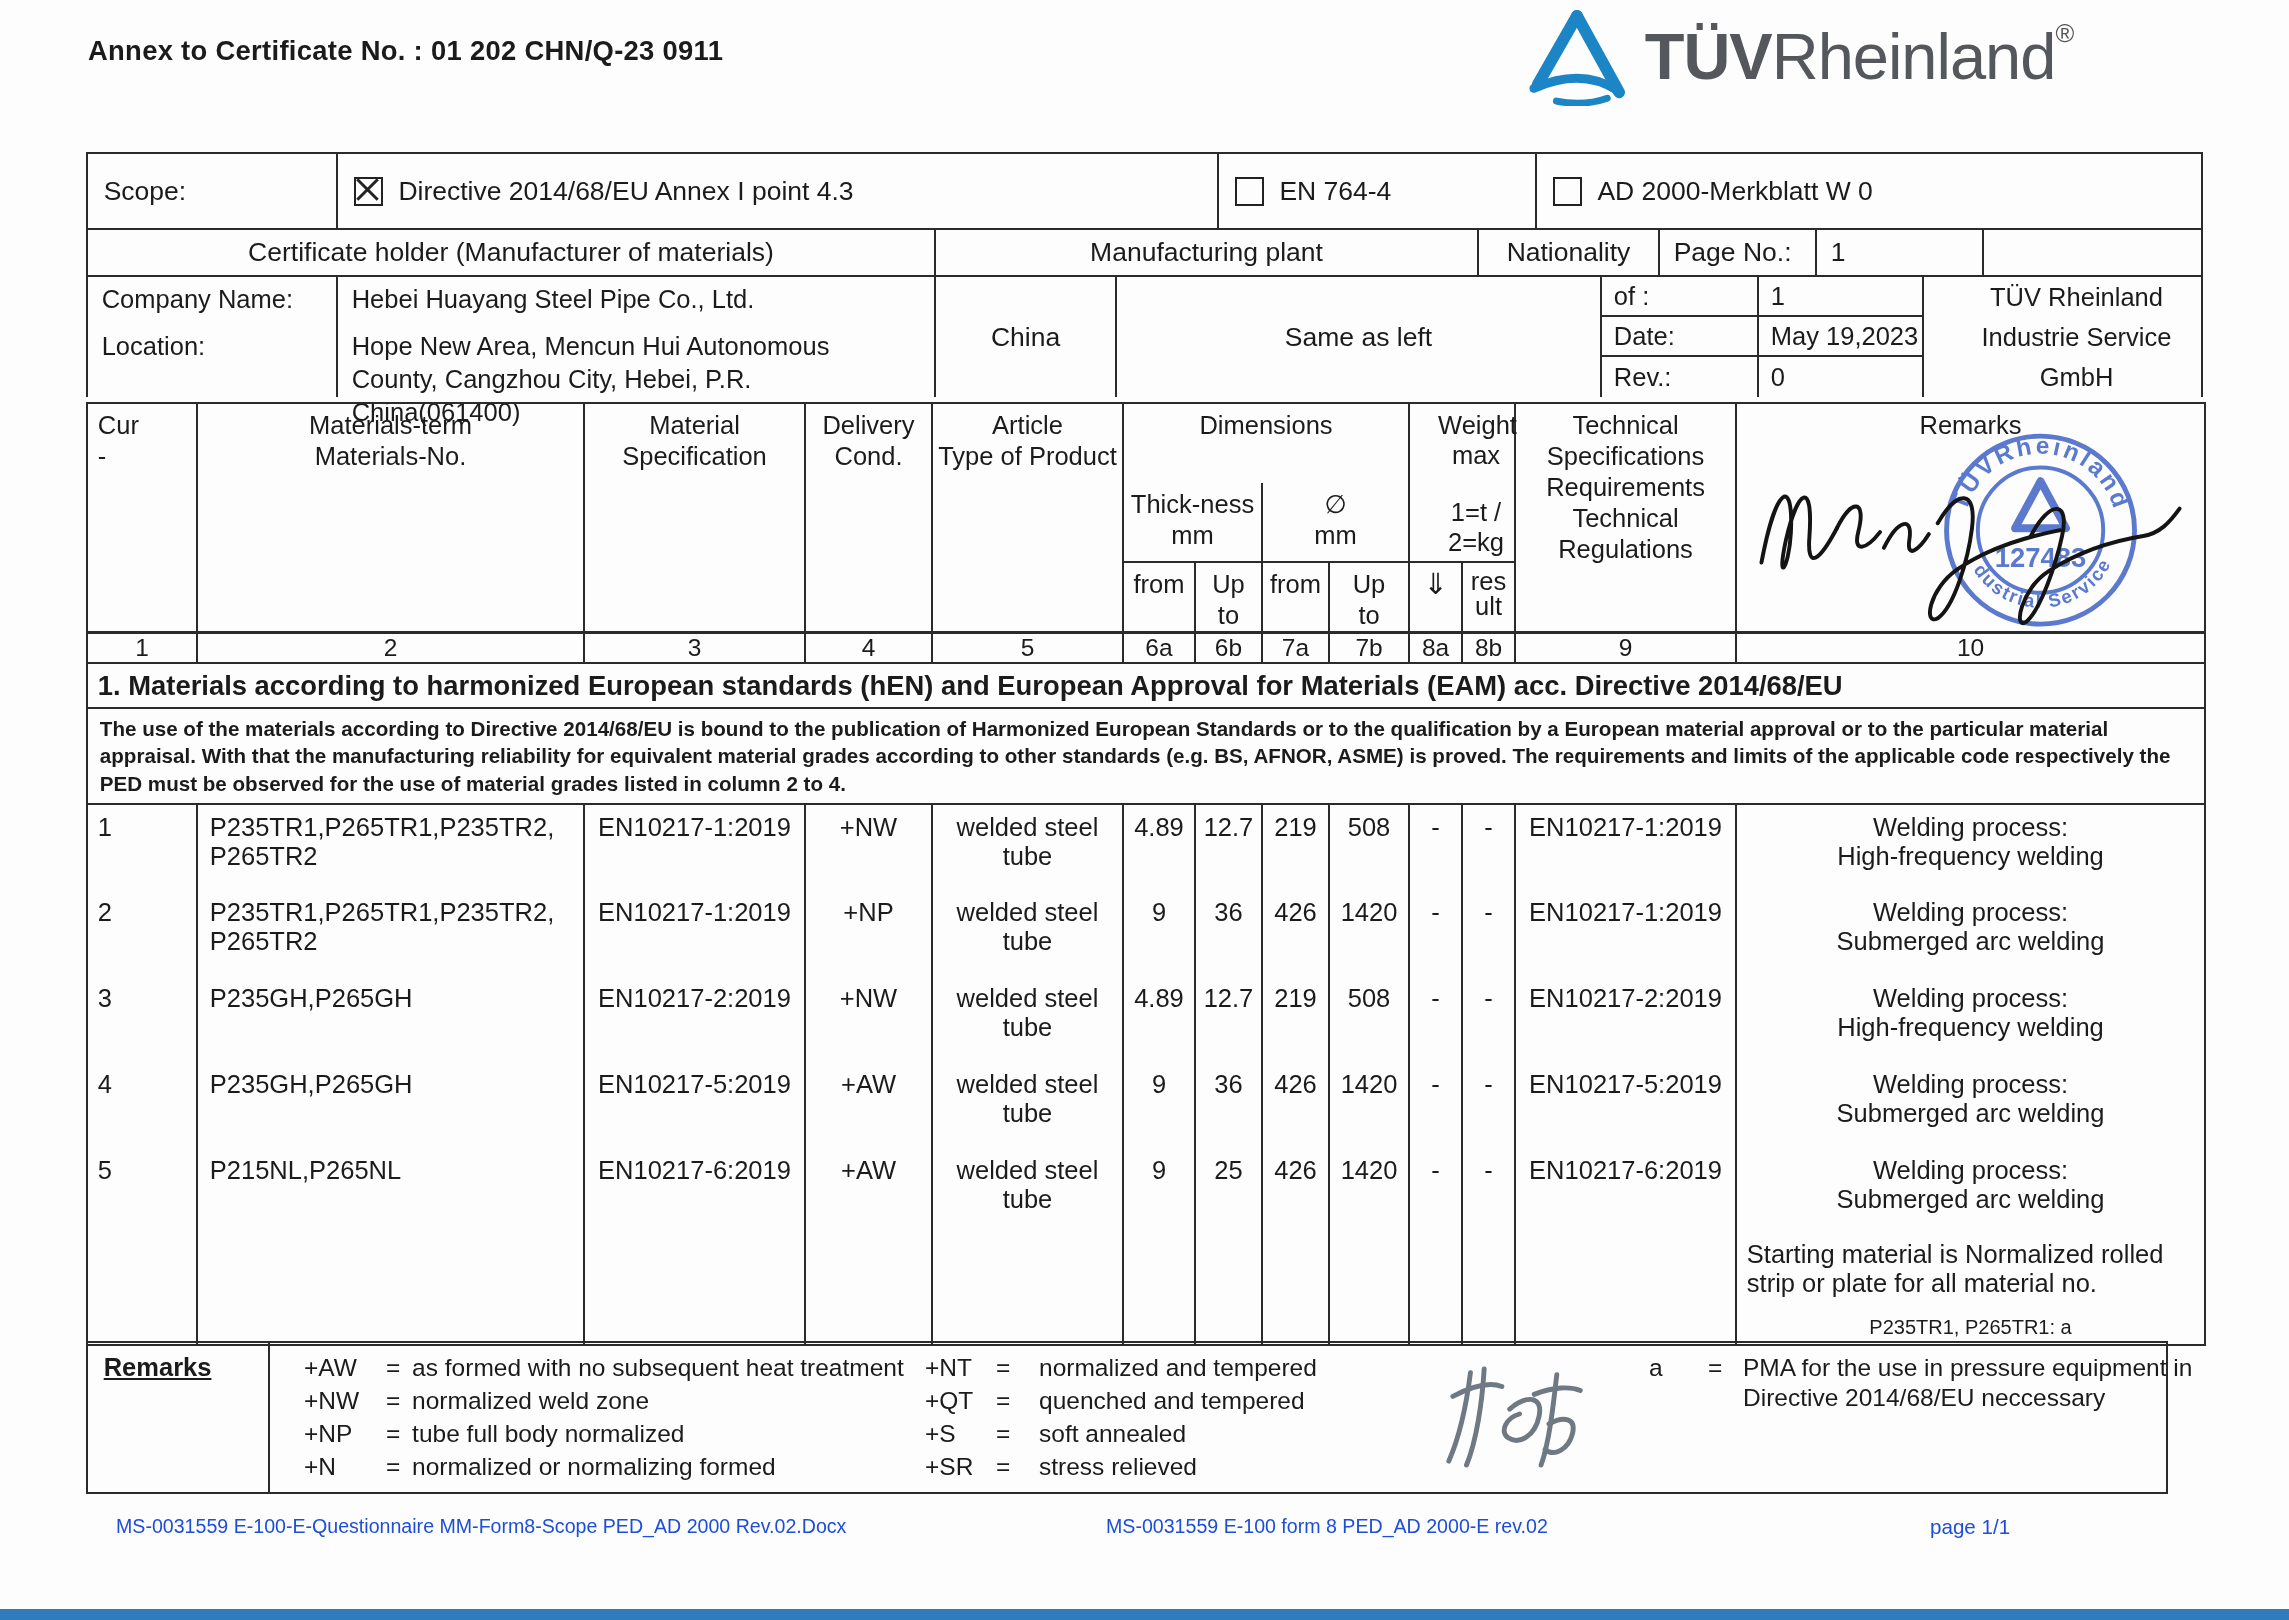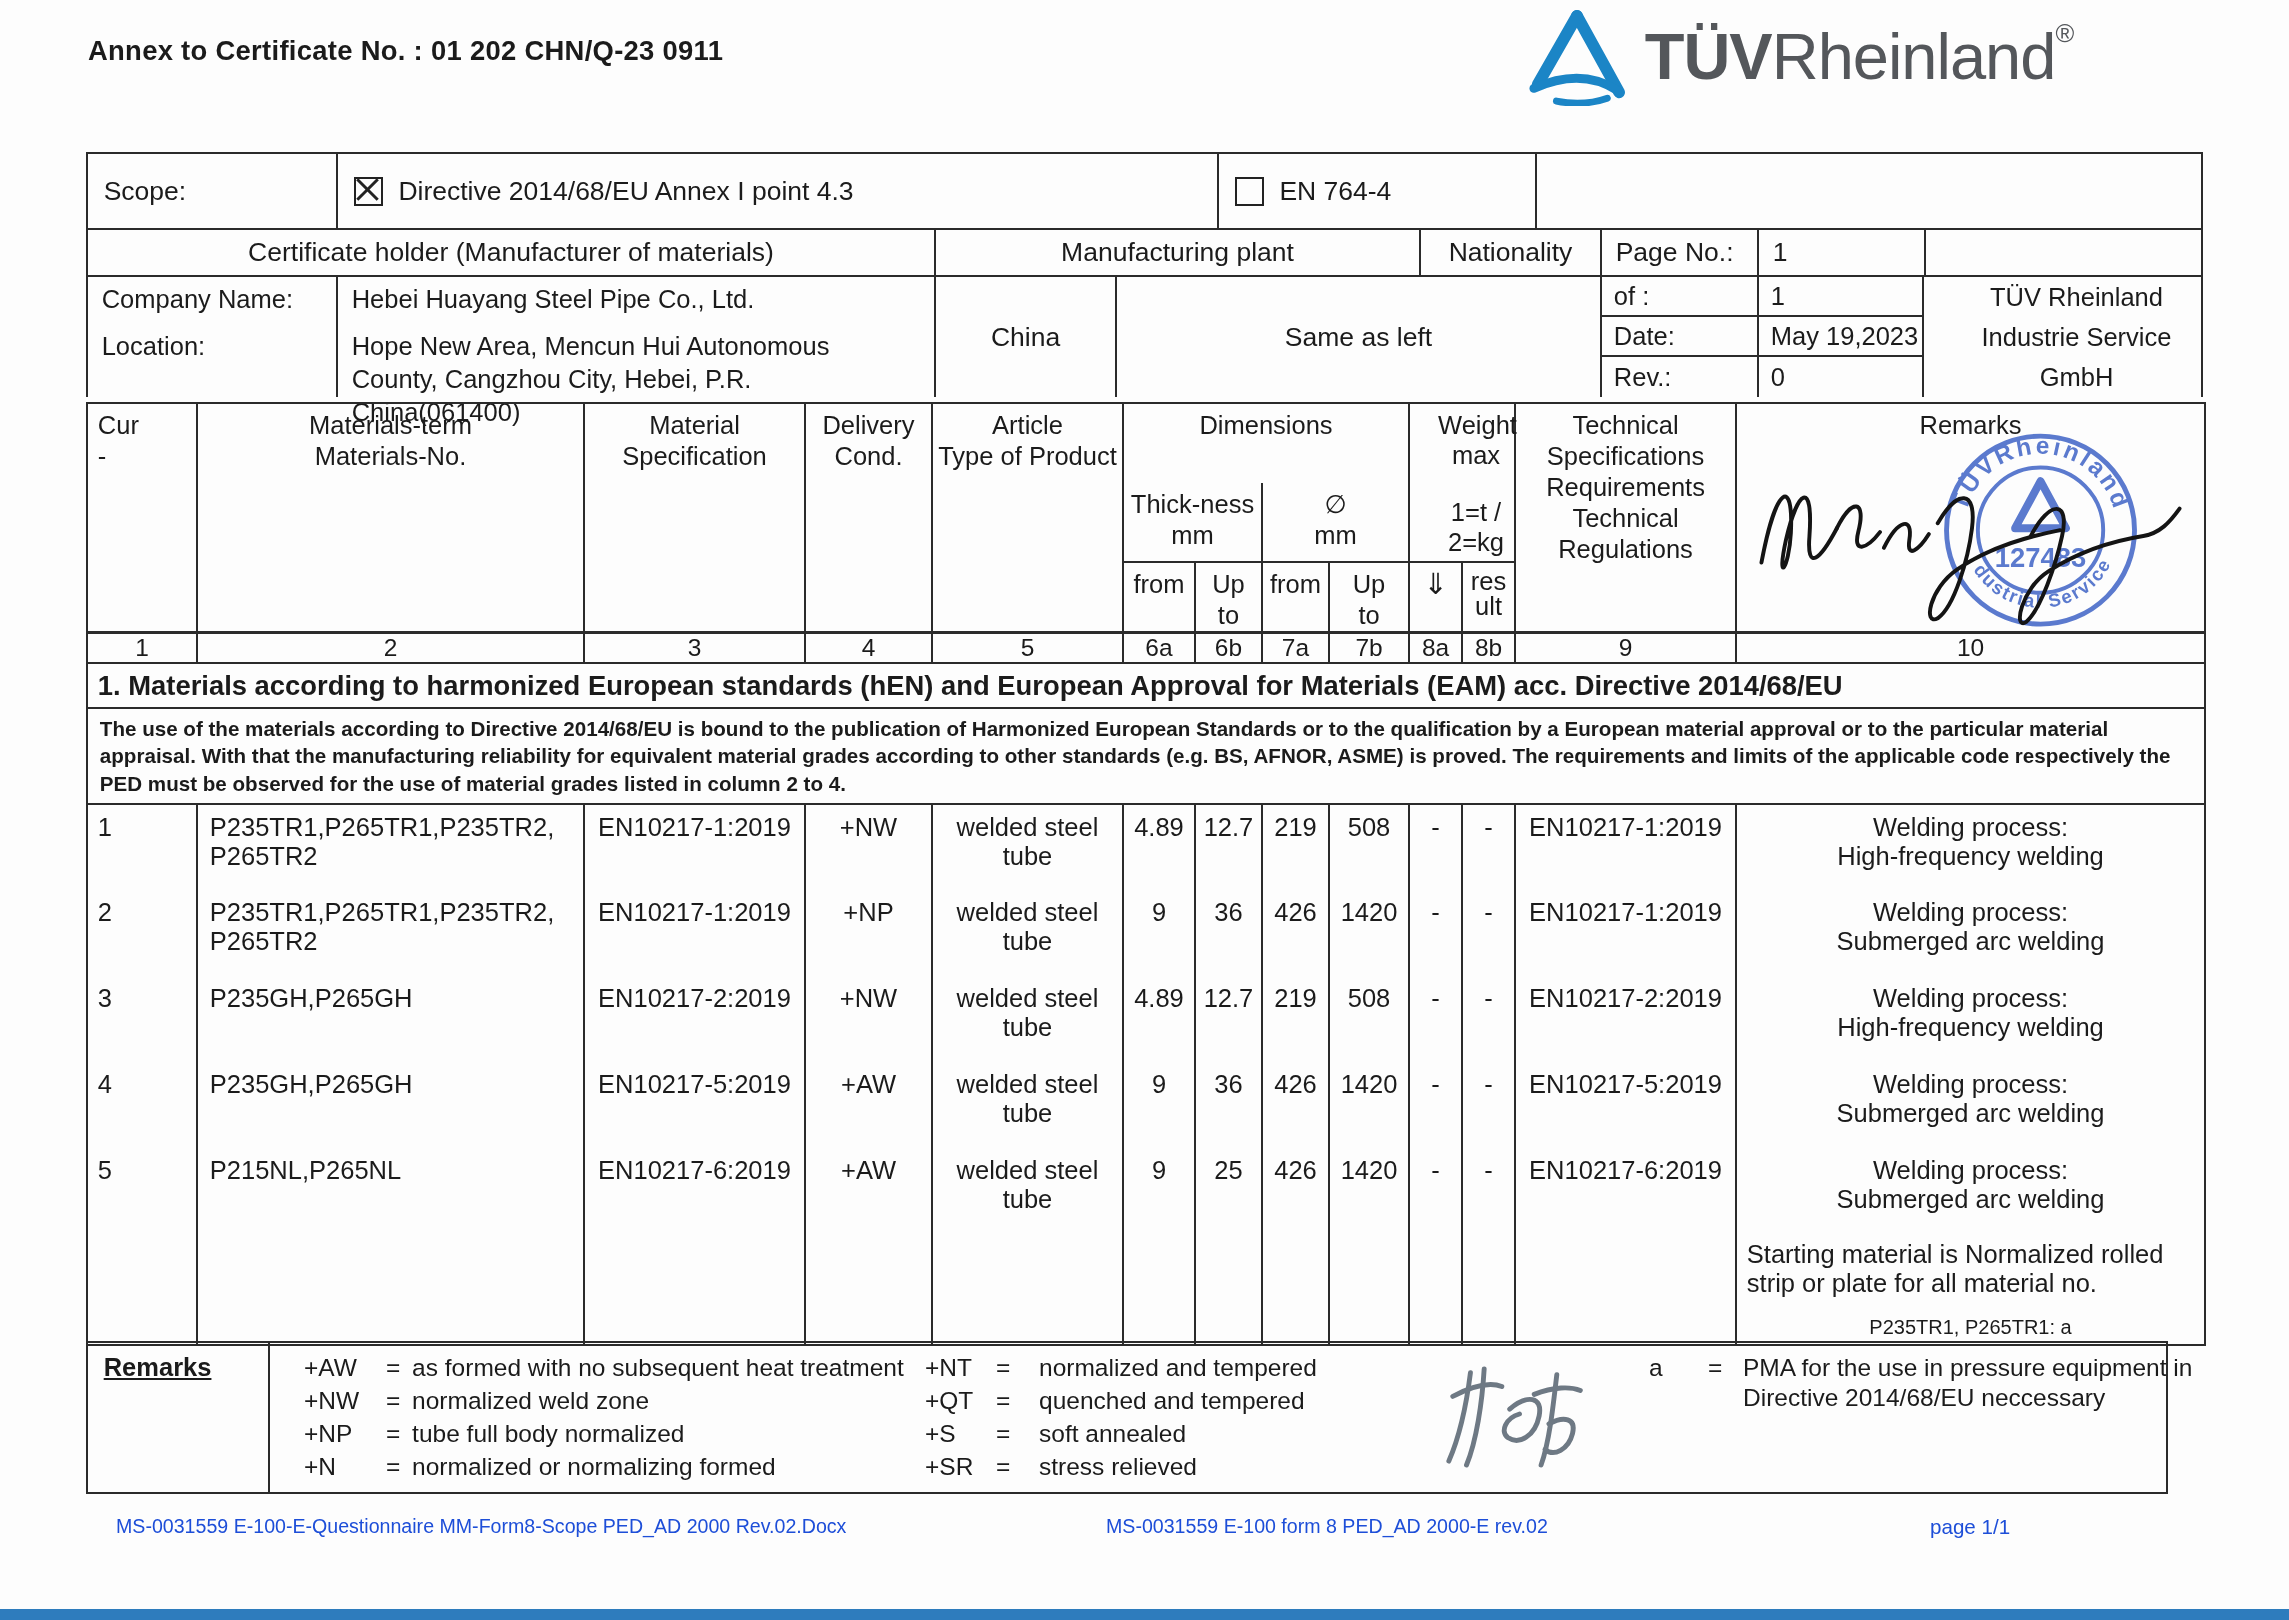--- a/index.html
+++ b/index.html
@@ -99,27 +99,31 @@
       <span>Scope:</span>
     </div>
     <div class="tcell" style="width:881px;">
       <span class="cb checked"></span>
       <span>Directive 2014/68/EU Annex I point 4.3</span>
     </div>
     <div class="tcell" style="width:318px;">
       <span class="cb"></span>
       <span>EN 764-4</span>
     </div>
+    <div class="tcell last">
+      <span class="cb"></span>
+      <span>AD 2000-Merkblatt W 0</span>
+    </div>
   </div>
 
   <div class="trow r-heads">
     <div class="tcell" style="width:848px;justify-content:center;">
       <span>Certificate holder (Manufacturer of materials)</span>
     </div>
-    <div class="tcell" style="width:485px;justify-content:center;">
+    <div class="tcell" style="width:543px;justify-content:center;">
       <span>Manufacturing plant</span>
     </div>
     <div class="tcell" style="width:181px;justify-content:center;">
       <span>Nationality</span>
     </div>
     <div class="tcell lab" style="width:157px;">
       <span>Page No.:</span>
     </div>
     <div class="tcell lab" style="width:167px;">
       <span>1</span>

